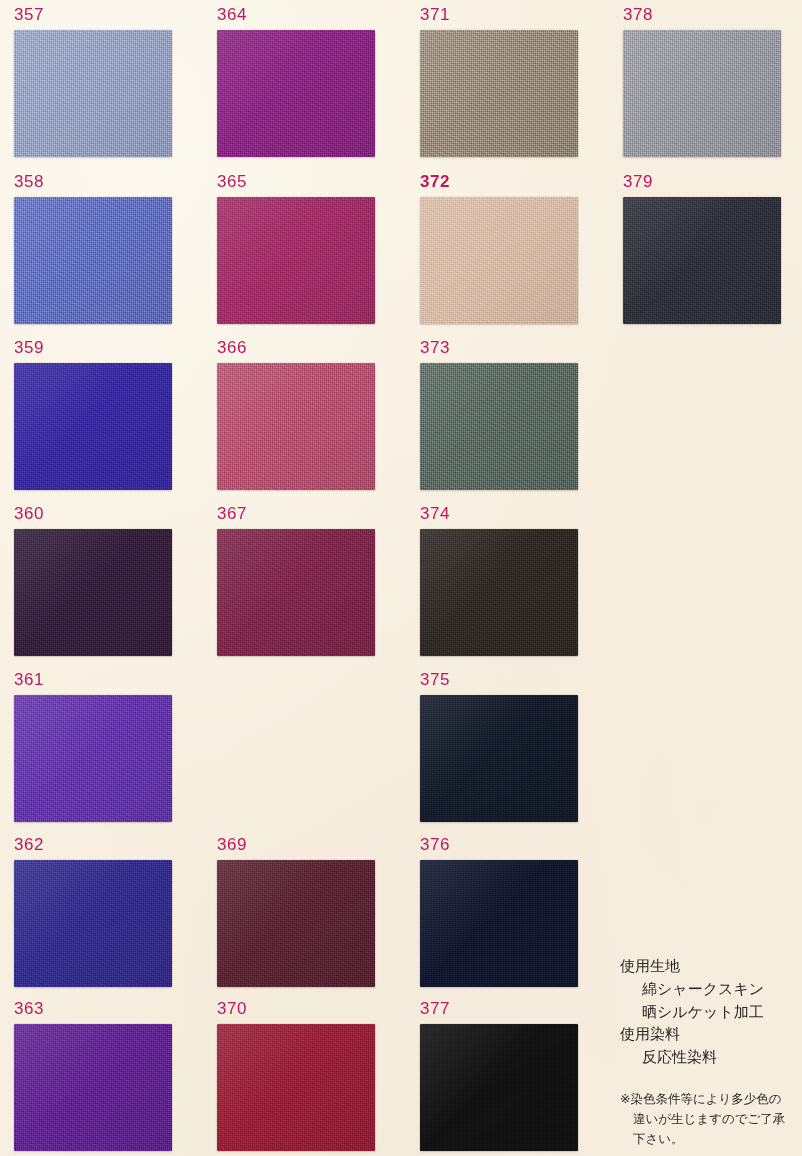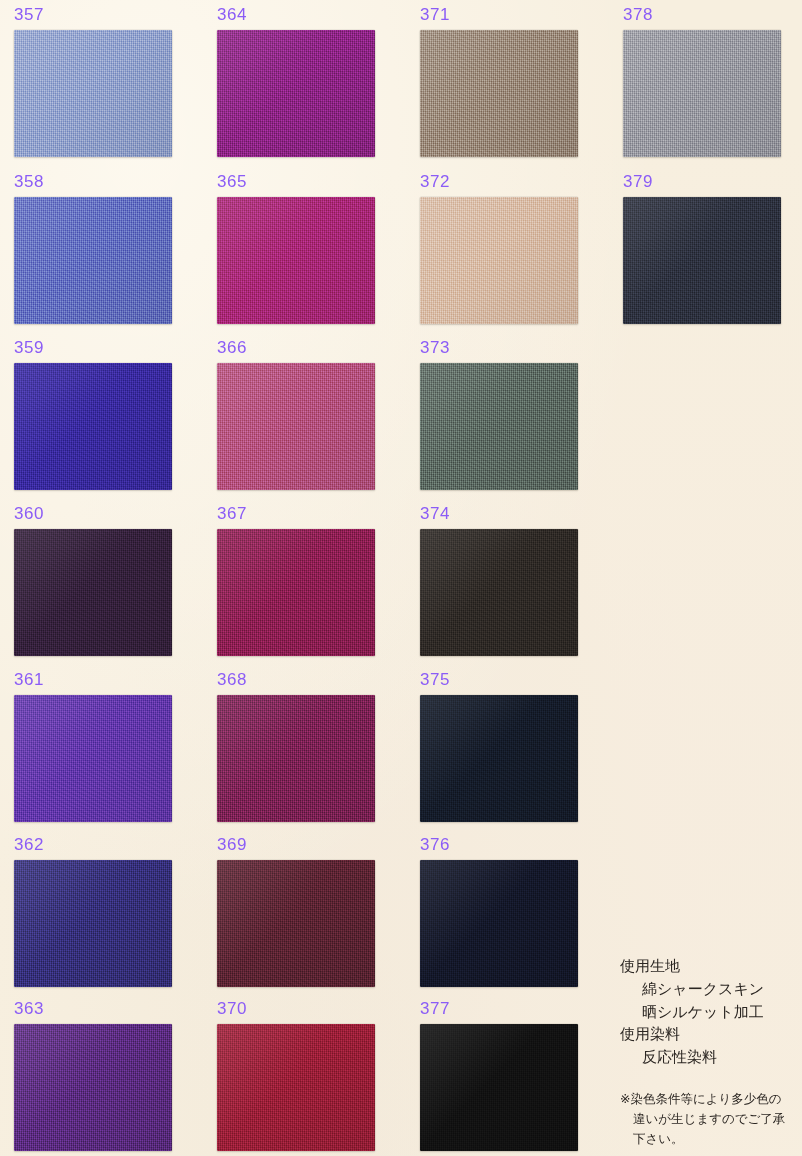--- a/index.html
+++ b/index.html
@@ -18,21 +18,21 @@
       radial-gradient(ellipse at 88% 70%, rgba(246,236,222,.85), rgba(255,255,255,0) 60%),
       radial-gradient(ellipse at 45% 95%, rgba(241,232,216,.7), rgba(255,255,255,0) 60%);
   }
   #grid{position:absolute;inset:0;}
 
   .cell{position:absolute;}
   .swatch-label{
     position:absolute;top:0;left:0;
     font-size:17px;
     letter-spacing:.5px;
-    color:#8b5cf6;
+    color:#be185d;
     line-height:1;
     white-space:nowrap;
   }
   .swatch{
     position:absolute;
     left:0;
     border-radius:1px;
     box-shadow:0 0 0 .5px rgba(0,0,0,.10), 0 1px 2px rgba(60,45,30,.17);
     overflow:hidden;
   }
@@ -146,27 +146,20 @@
         <div class="sheen"></div>
       </div>
     </div>
     <div class="cell" style="left: 217px; top: 505px; width: 158px; height: 151px;">
       <div class="swatch-label">367</div>
       <div class="swatch" style="top: 24px; width: 158px; height: 127px; background: rgb(142, 31, 83);">
         <div class="weave"></div>
         <div class="sheen"></div>
       </div>
     </div>
-    <div class="cell" style="left: 217px; top: 671px; width: 158px; height: 151px;">
-      <div class="swatch-label">368</div>
-      <div class="swatch" style="top: 24px; width: 158px; height: 127px; background: rgb(125, 34, 85);">
-        <div class="weave"></div>
-        <div class="sheen"></div>
-      </div>
-    </div>
     <div class="cell" style="left: 217px; top: 836px; width: 158px; height: 151px;">
       <div class="swatch-label">369</div>
       <div class="swatch" style="top: 24px; width: 158px; height: 127px; background: rgb(92, 36, 51);">
         <div class="weave"></div>
         <div class="sheen"></div>
       </div>
     </div>
     <div class="cell" style="left: 217px; top: 1000px; width: 158px; height: 151px;">
       <div class="swatch-label">370</div>
       <div class="swatch" style="top: 24px; width: 158px; height: 127px; background: rgb(154, 31, 56);">
@@ -174,21 +167,21 @@
         <div class="sheen"></div>
       </div>
     </div>
     <div class="cell" style="left: 420px; top: 6px; width: 158px; height: 151px;">
       <div class="swatch-label">371</div>
       <div class="swatch" style="top: 24px; width: 158px; height: 127px; background: rgb(156, 139, 123);">
         <div class="weave"></div>
         <div class="sheen"></div>
       </div>
     </div>
-    <div class="cell" style="left: 420px; top: 173px; width: 140px; height: 151px;">
+    <div class="cell" style="left: 420px; top: 173px; width: 140px; height: 151px; font-weight: bold;">
       <div class="swatch-label">372</div>
       <div class="swatch" style="top: 24px; width: 158px; height: 127px; background: rgb(217, 188, 166);">
         <div class="weave"></div>
         <div class="sheen"></div>
       </div>
     </div>
     <div class="cell" style="left: 420px; top: 339px; width: 158px; height: 151px;">
       <div class="swatch-label">373</div>
       <div class="swatch" style="top: 24px; width: 158px; height: 127px; background: rgb(93, 107, 99);">
         <div class="weave"></div>

